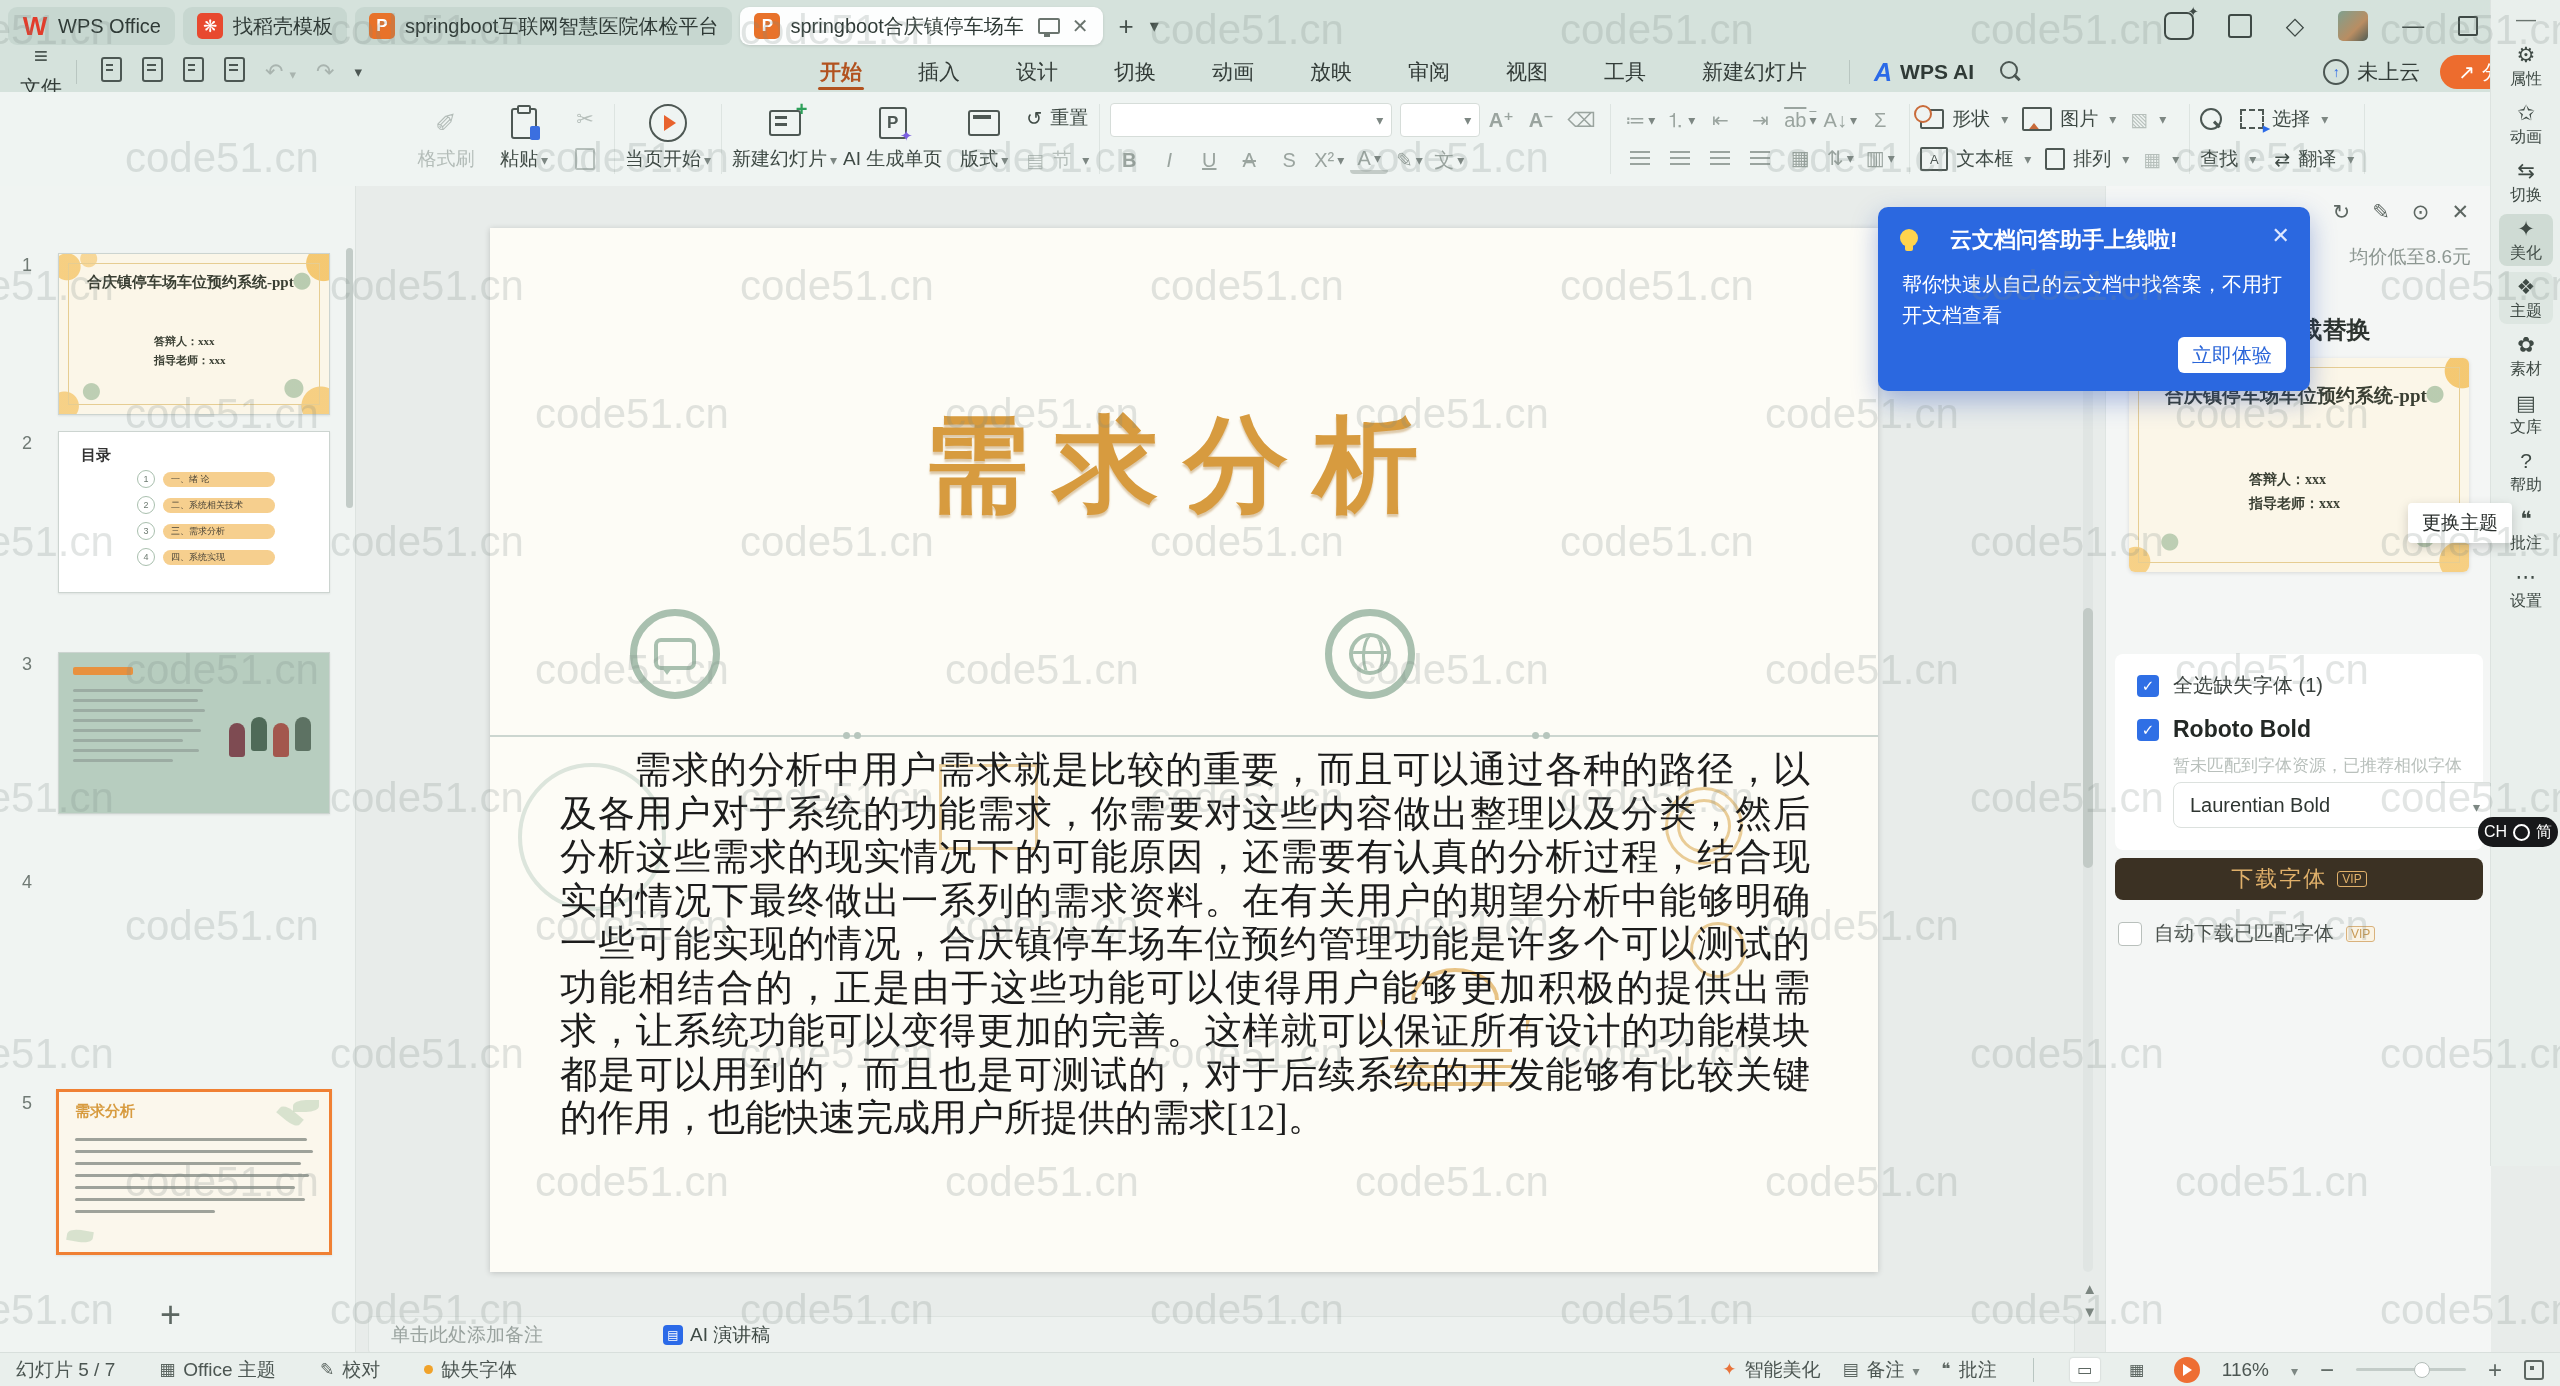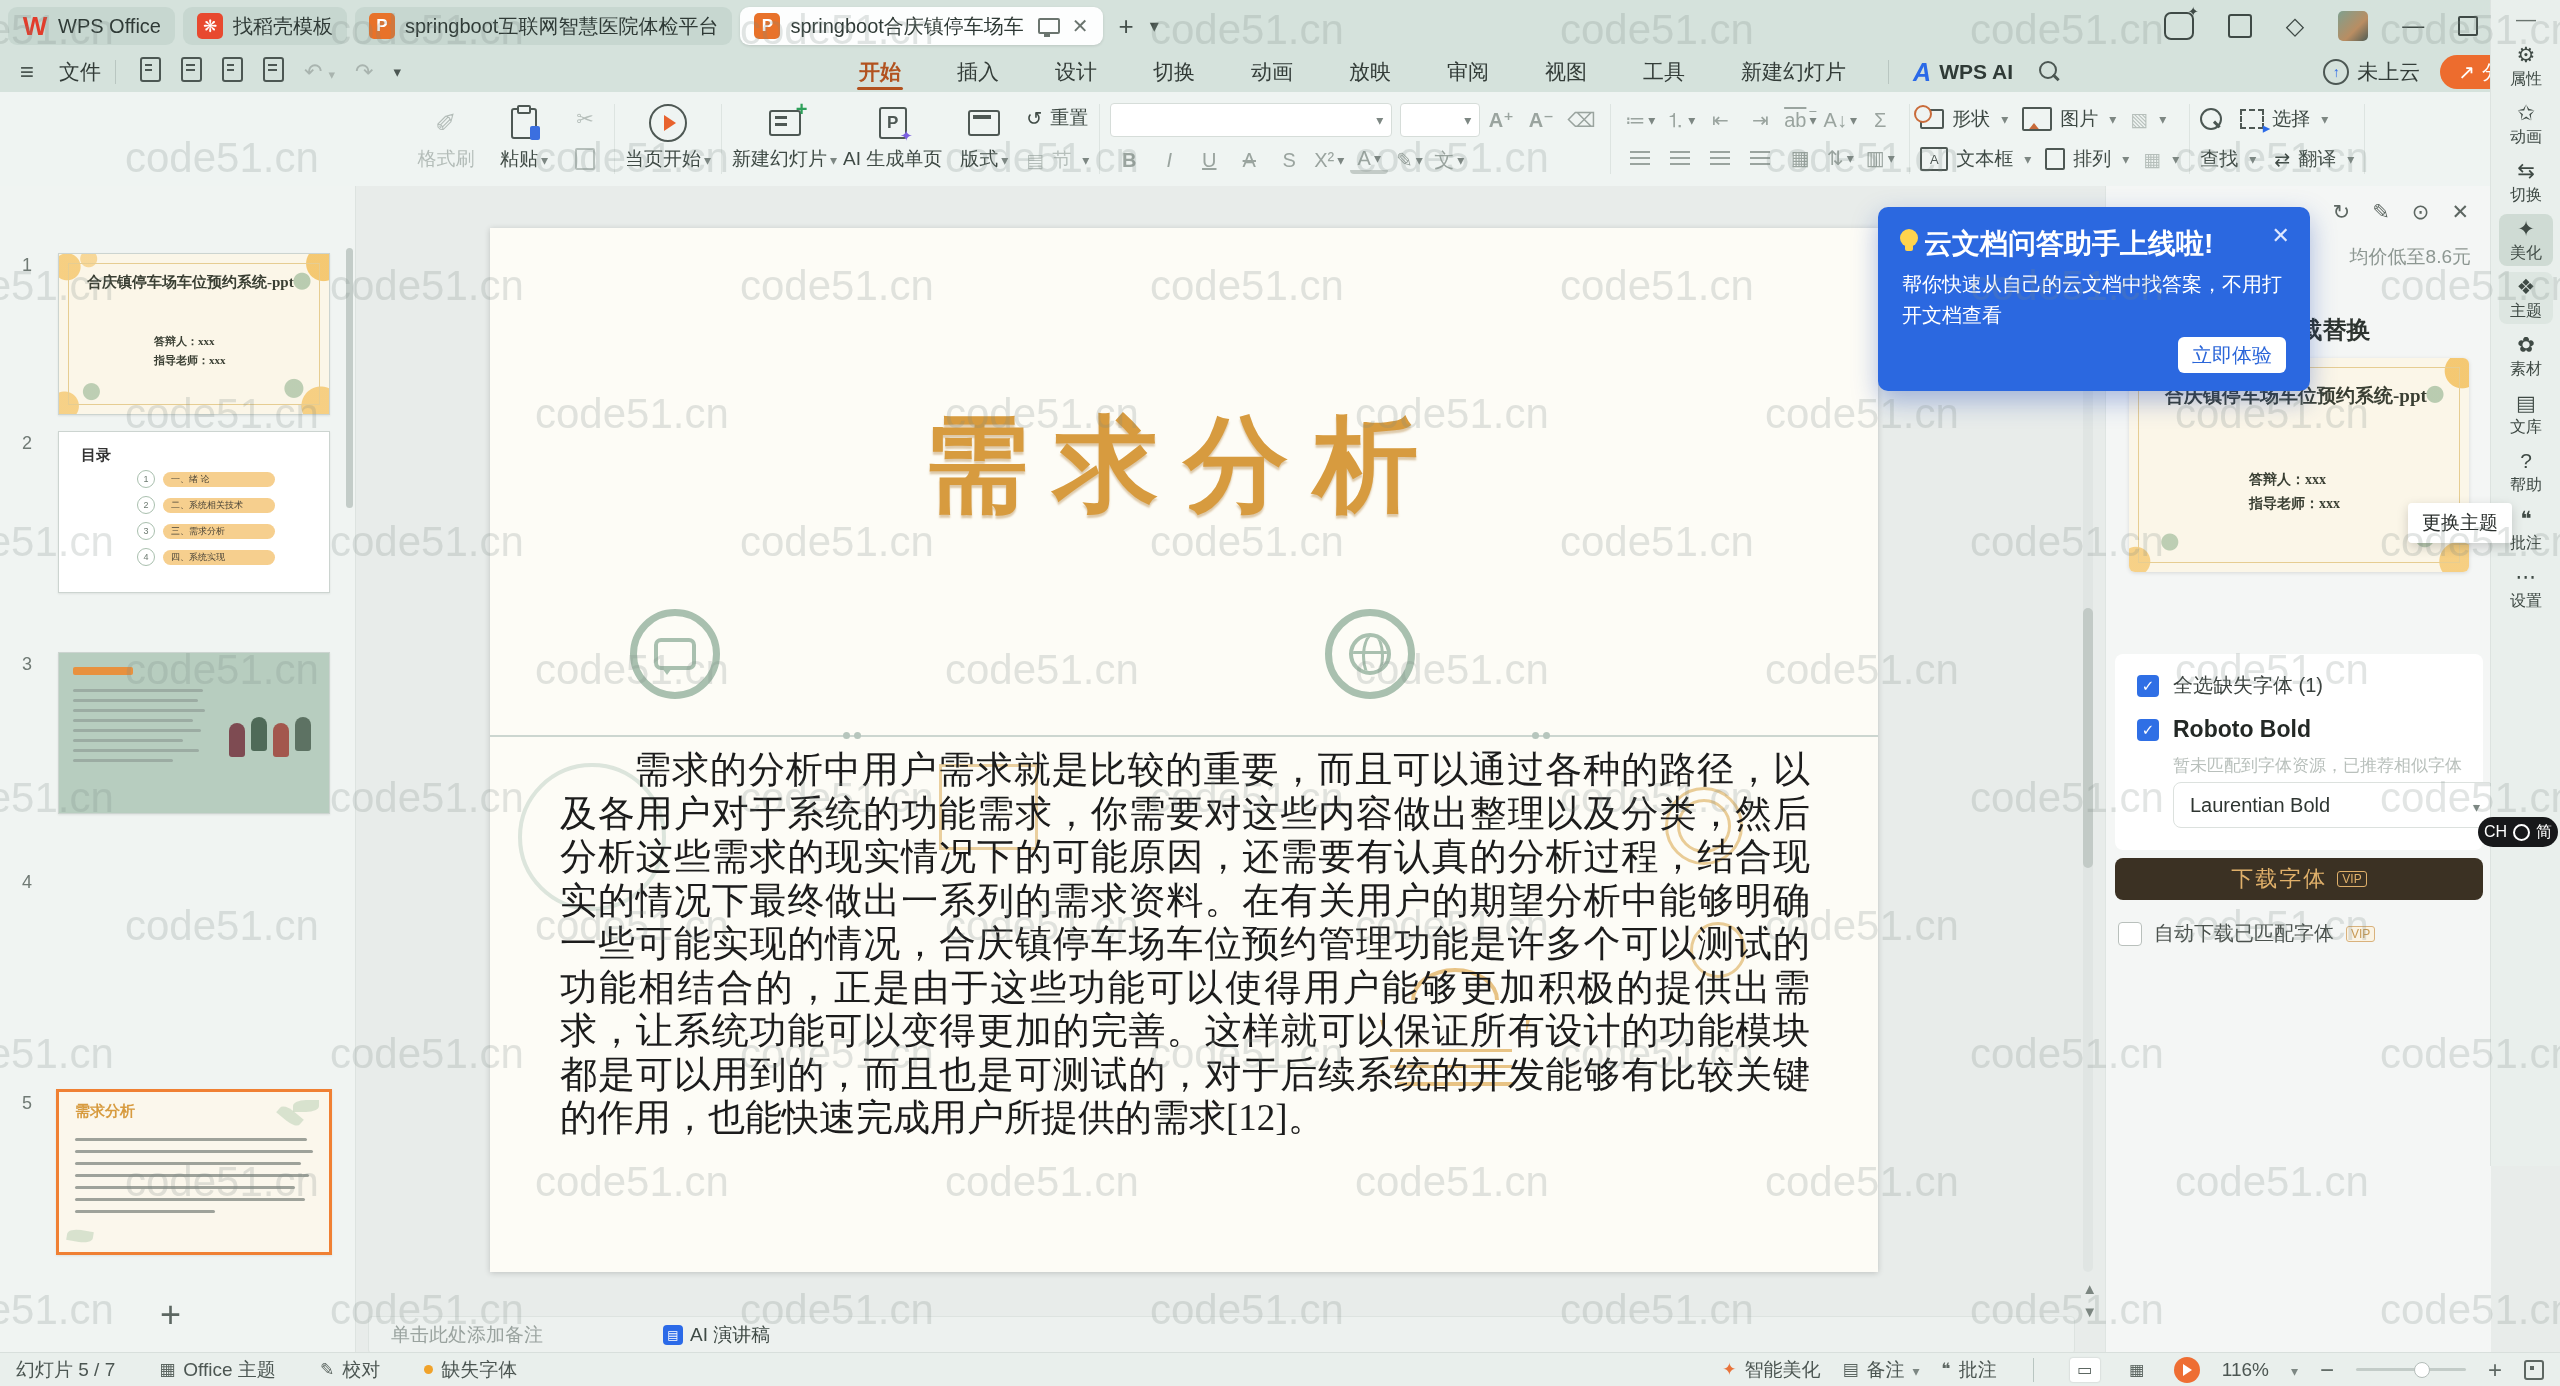--- a/index.html
+++ b/index.html
@@ -28,21 +28,21 @@
   .ic-assist{width:26px;height:24px;border:2px solid #3f4a46;border-radius:7px;position:relative;}
   .ic-assist::after{content:"✦";position:absolute;right:-7px;top:-10px;font-size:13px;color:#3f4a46;}
   .ic-stack{width:20px;height:20px;border:2px solid #3f4a46;border-radius:3px;position:relative;background:#d5e2dc;}
   .ic-stack::before{content:"";position:absolute;left:4px;top:-7px;width:20px;height:20px;border:2px solid #3f4a46;border-radius:3px;z-index:-1;}
   .ic-cube{font-size:24px;}
   #avatar{width:30px;height:30px;border-radius:5px;background:linear-gradient(135deg,#7fa08f,#b98d62 60%,#4f5d55);}
   .ic-restore{width:16px;height:16px;border:2px solid #3f4a46;border-radius:2px;position:relative;background:#d5e2dc;}
   .ic-restore::before{content:"";position:absolute;left:3px;top:-7px;width:16px;height:16px;border:2px solid #3f4a46;border-radius:2px;z-index:-1;}
   
   #menubar{position:absolute;left:0;top:52px;width:2560px;height:40px;display:flex;align-items:center;font-size:21px;}
-  .mb-file{display:flex;align-items:center;gap:25px;margin-left:20px;color:#333c38;}
+  .mb-file{display:flex;align-items:center;gap:4px;margin-left:20px;color:#333c38;flex-direction:column;}
   .g-hamb::before{content:"≡";font-size:24px;color:#4c5752;}
   .vdiv{width:1px;height:24px;background:#b9c6c1;margin:0 14px;}
   .qicon{color:#4c5753;font-size:22px;margin:0 10px;}
   .qicon.grayed{color:#a9b4af;}
   .ic-doc{display:inline-block;width:17px;height:21px;border:2px solid #4c5753;border-radius:3px;position:relative;}
   .ic-doc::after{content:"";position:absolute;left:3px;top:5px;width:7px;height:2px;background:#4c5753;box-shadow:0 5px 0 #4c5753;}
   .ic-doc.v2::after{width:9px;}
   .menu-items{display:flex;align-items:center;margin-left:420px;gap:0;}
   .menu-item{padding:0 28px;color:#333c38;position:relative;height:40px;line-height:40px;}
   .menu-item.active{color:#b2521f;font-weight:bold;}
@@ -205,21 +205,21 @@
   .rt-item.active{background:#cfdbd4;}
   .rt-item.hover{background:#dde6e1;}
   #ime-pill{position:absolute;left:2478px;top:817px;width:80px;height:30px;border-radius:15px;background:#17181a;color:#fff;
       display:flex;align-items:center;justify-content:center;gap:6px;font-size:16px;z-index:56;}
   .ime-dot{width:13px;height:13px;border-radius:50%;border:2px solid #fff;}
   
   #notification{position:absolute;left:1878px;top:207px;width:432px;height:184px;background:#2b68e0;border-radius:10px;z-index:60;
       box-shadow:0 10px 26px rgba(25,70,180,.35);color:#fff;}
   .bulb{position:absolute;left:22px;top:22px;width:18px;height:18px;background:#ffd34d;border-radius:50%;}
   .bulb::after{content:"";position:absolute;left:5px;top:17px;width:8px;height:5px;background:#ffd34d;border-radius:0 0 2px 2px;}
-  #notif-title{position:absolute;left:46px;top:18px;font-size:28px;font-weight:bold;}
+  #notif-title{position:absolute;left:72px;top:18px;font-size:22px;font-weight:bold;}
   #notif-x{position:absolute;right:20px;top:16px;font-size:22px;color:#dfe8ff;}
   #notif-body{position:absolute;left:24px;top:62px;width:380px;font-size:20px;line-height:31px;}
   #notif-cta{position:absolute;right:24px;bottom:18px;width:108px;height:36px;background:#fff;color:#2b66d9;border-radius:6px;
       display:flex;align-items:center;justify-content:center;font-size:20px;}
   
   #statusbar{position:absolute;left:0;top:1352px;width:2560px;height:34px;background:#e9efec;border-top:1px solid #d8dfdc;
       display:flex;align-items:center;font-size:19px;color:#4c5652;padding:0 16px;box-sizing:border-box;}
   .sb-item{display:flex;align-items:center;gap:8px;margin-right:44px;white-space:nowrap;}
   .sb-ico{font-size:17px;color:#5d6762;}
   .dot-warn{width:9px;height:9px;border-radius:50%;background:#f0a22a;}

